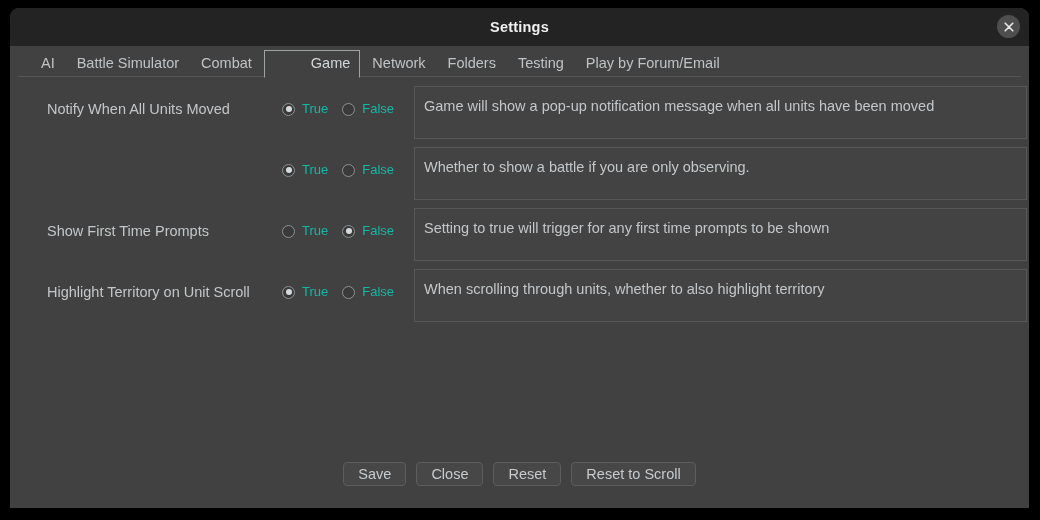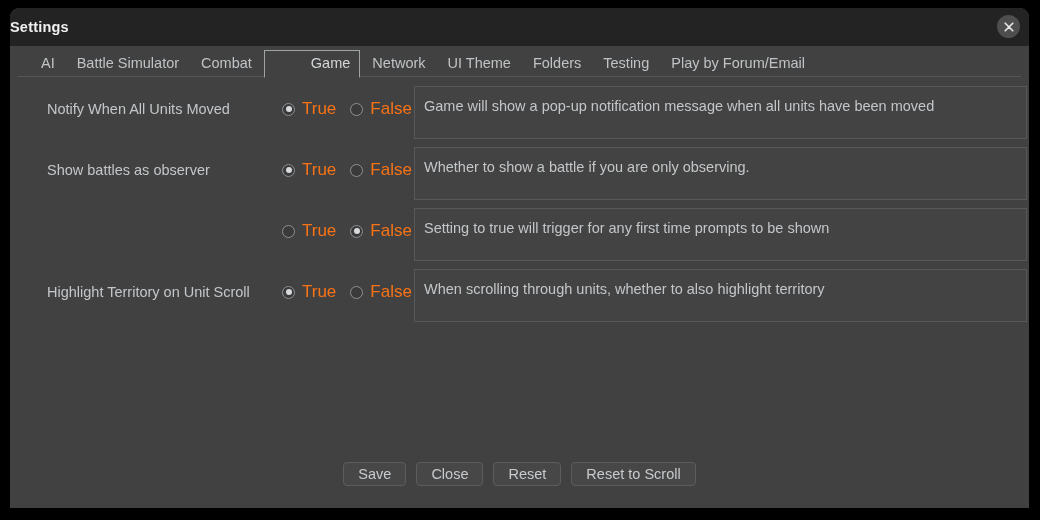--- a/index.html
+++ b/index.html
@@ -34,20 +34,21 @@
     background: #232323;
     border-radius: 9px 9px 0 0;
   }
   #title-text {
     position: absolute;
     left: 0;
     right: 0;
     top: 0;
     height: 50px;
     line-height: 38px;
+    text-align: center;
     color: #f0f0f0;
     font-size: 14.5px;
     font-weight: bold;
     letter-spacing: 0.2px;
   }
   #close-button {
     position: absolute;
     right: 9px;
     top: 7px;
     width: 23px;
@@ -148,22 +149,22 @@
     content: "";
     position: absolute;
     left: 2.5px;
     top: 2.5px;
     width: 6px;
     height: 6px;
     border-radius: 50%;
     background: #d6dadd;
   }
   .radio-label {
-    font-size: 17px;
-    color: #f97316;
+    font-size: 13px;
+    color: #14b8a6;
     margin-left: 7px;
     line-height: 20px;
   }
   .desc-box {
     position: absolute;
     left: 396px;
     top: 0px;
     width: 613px;
     height: 53px;
     background: #434343;
@@ -215,21 +216,20 @@
       </svg>
     </div>
   </div>
 
   <div id="tabbar">
       <div class="tab">AI</div>
       <div class="tab">Battle Simulator</div>
       <div class="tab">Combat</div>
       <div class="tab selected">Game</div>
       <div class="tab">Network</div>
-      <div class="tab">UI Theme</div>
       <div class="tab">Folders</div>
       <div class="tab">Testing</div>
       <div class="tab">Play by Forum/Email</div>
     </div>
 
   <div id="rows">
       <div class="row">
         <div class="row-label">Notify When All Units Moved</div>
         <div class="radio-group">
           <div class="radio-opt">
@@ -237,34 +237,34 @@
             <span class="radio-label">True</span>
           </div>
           <div class="radio-opt">
             <span class="radio-dot"></span>
             <span class="radio-label">False</span>
           </div>
         </div>
         <div class="desc-box">Game will show a pop-up notification message when all units have been moved</div>
       </div>
       <div class="row">
-        <div class="row-label">Show battles as observer</div>
         <div class="radio-group">
           <div class="radio-opt">
             <span class="radio-dot on"></span>
             <span class="radio-label">True</span>
           </div>
           <div class="radio-opt">
             <span class="radio-dot"></span>
             <span class="radio-label">False</span>
           </div>
         </div>
         <div class="desc-box">Whether to show a battle if you are only observing.</div>
       </div>
       <div class="row">
+        <div class="row-label">Show First Time Prompts</div>
         <div class="radio-group">
           <div class="radio-opt">
             <span class="radio-dot"></span>
             <span class="radio-label">True</span>
           </div>
           <div class="radio-opt">
             <span class="radio-dot on"></span>
             <span class="radio-label">False</span>
           </div>
         </div>

